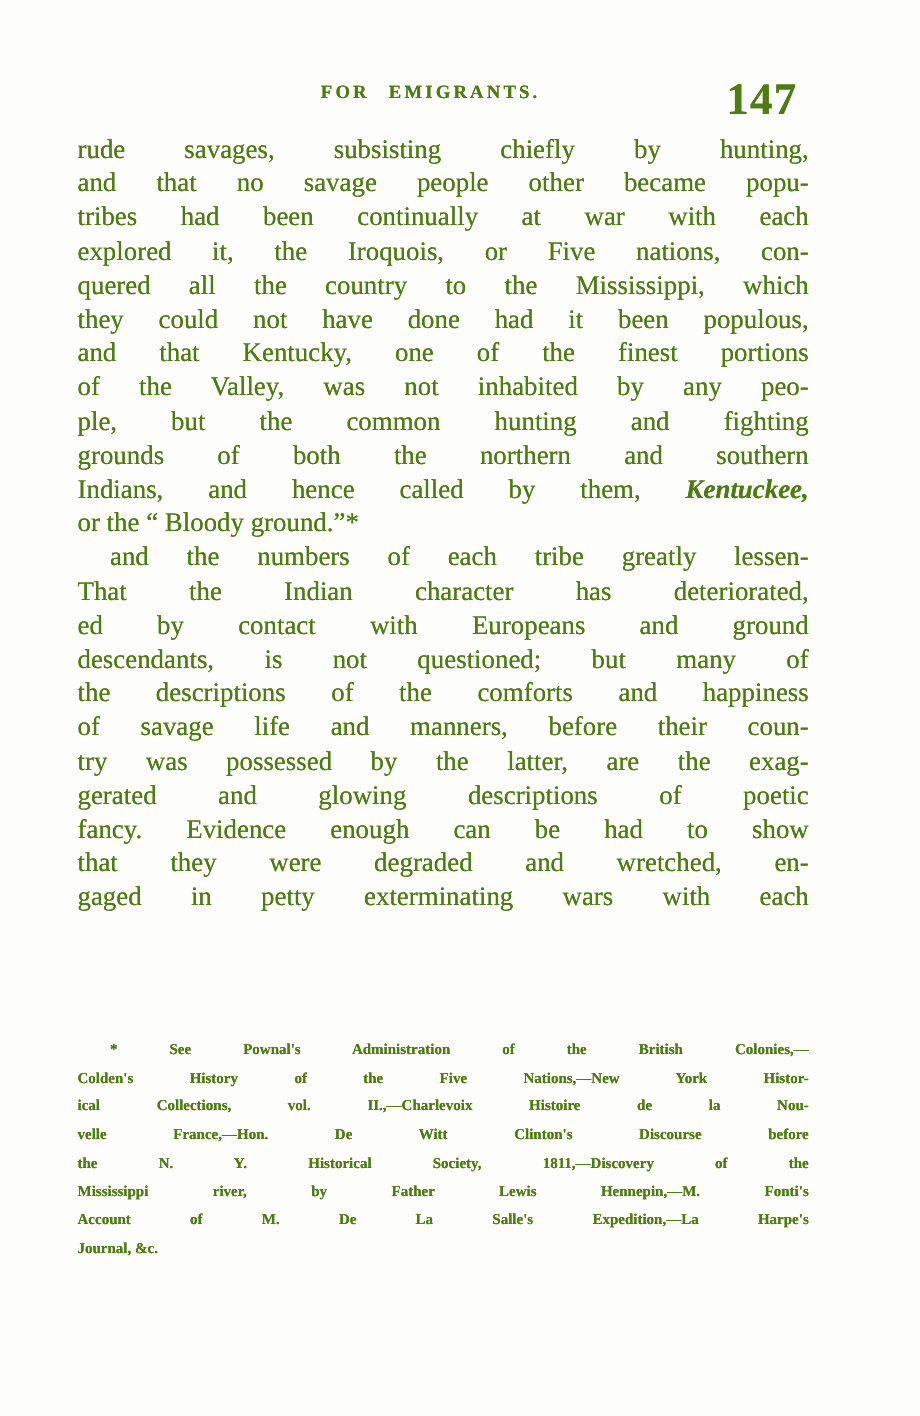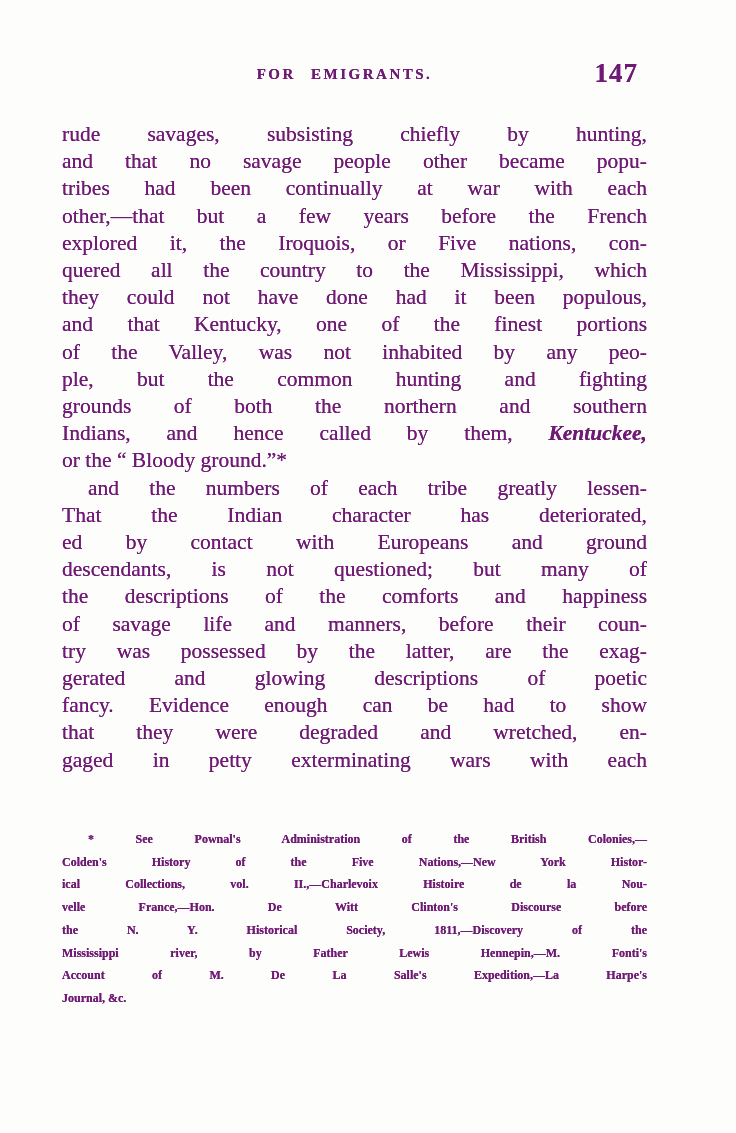--- a/index.html
+++ b/index.html
@@ -2,47 +2,47 @@
 <html><head>
 <meta charset="utf-8">
 <style>
   html, body { margin: 0; padding: 0; }
   .page {
     position: relative;
     width: 736px;
     height: 1133px;
     background: #fdfdfc;
     font-family: "Liberation Serif", "DejaVu Serif", serif;
-    color: #701a75;
+    color: #4d7c0f;
     overflow: hidden;
   }
   .running-header {
     position: absolute;
     top: 66px;
     left: 62px;
     width: 565px;
     text-align: center;
     font-size: 15px;
     font-weight: bold;
     letter-spacing: 2.5px;
     word-spacing: 9px;
     text-shadow: 0 0 0.4px currentColor;
   }
   .page-number {
     position: absolute;
     top: 58px;
     right: 98px;
-    font-size: 27px;
+    font-size: 36px;
     font-weight: bold;
     letter-spacing: 1px;
     text-shadow: 0 0 0.4px currentColor;
   }
   .body-text {
     position: absolute;
-    top: 121px;
+    top: 106px;
     left: 62px;
     width: 585px;
     font-size: 21.5px;
     line-height: 27.2px;
     text-shadow: 0 0 0.45px currentColor;
   }
   .footnote {
     position: absolute;
     top: 828px;
     left: 62px;
@@ -70,21 +70,20 @@
 
   <div class="running-header">FOR EMIGRANTS.</div>
 
   <div class="page-number">147</div>
 
   <div class="body-text">
     <div class="paragraph">
         <div class="line"><span>rude savages, subsisting chiefly by hunting,</span></div>
         <div class="line"><span>and that no savage people other became popu-</span></div>
         <div class="line"><span>tribes had been continually at war with each</span></div>
-        <div class="line"><span>other,—that but a few years before the French</span></div>
         <div class="line"><span>explored it, the Iroquois, or Five nations, con-</span></div>
         <div class="line"><span>quered all the country to the Mississippi, which</span></div>
         <div class="line"><span>they could not have done had it been populous,</span></div>
         <div class="line"><span>and that Kentucky, one of the finest portions</span></div>
         <div class="line"><span>of the Valley, was not inhabited by any peo-</span></div>
         <div class="line"><span>ple, but the common hunting and fighting</span></div>
         <div class="line"><span>grounds of both the northern and southern</span></div>
         <div class="line"><span>Indians, and hence called by them, </span><span class="italic">Kentuckee,</span></div>
         <div class="line no-justify"><span>or the “ Bloody ground.”*</span></div>
       </div>

